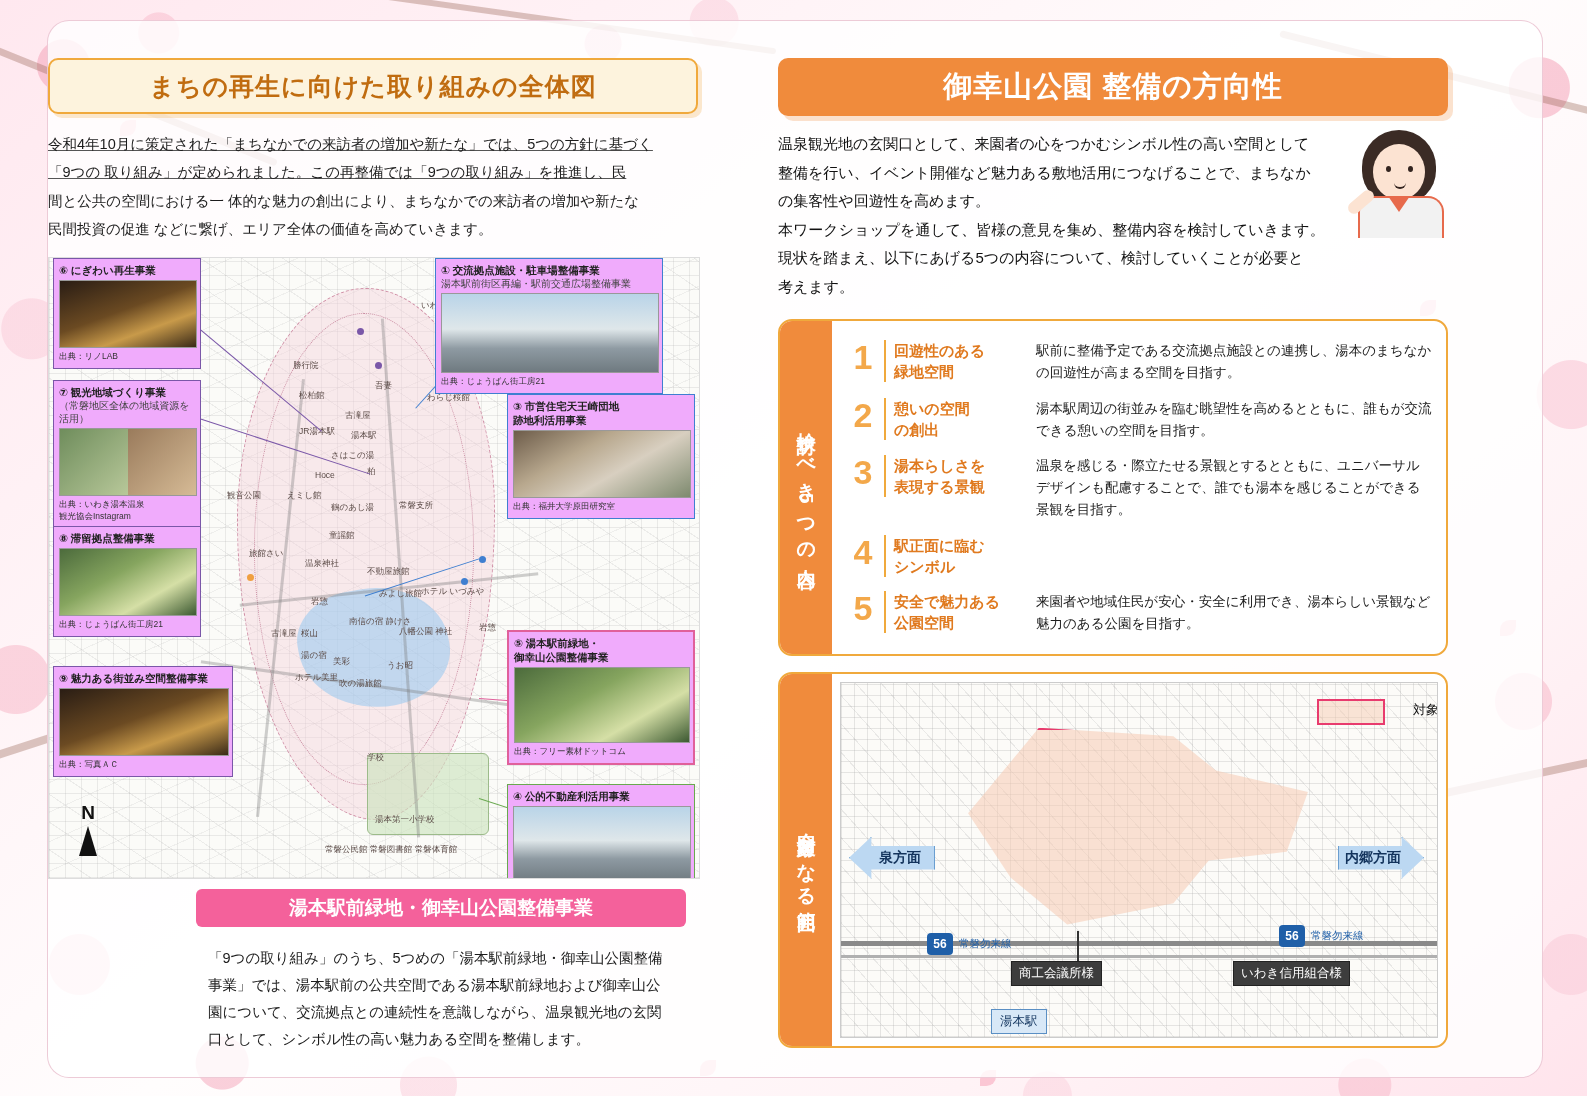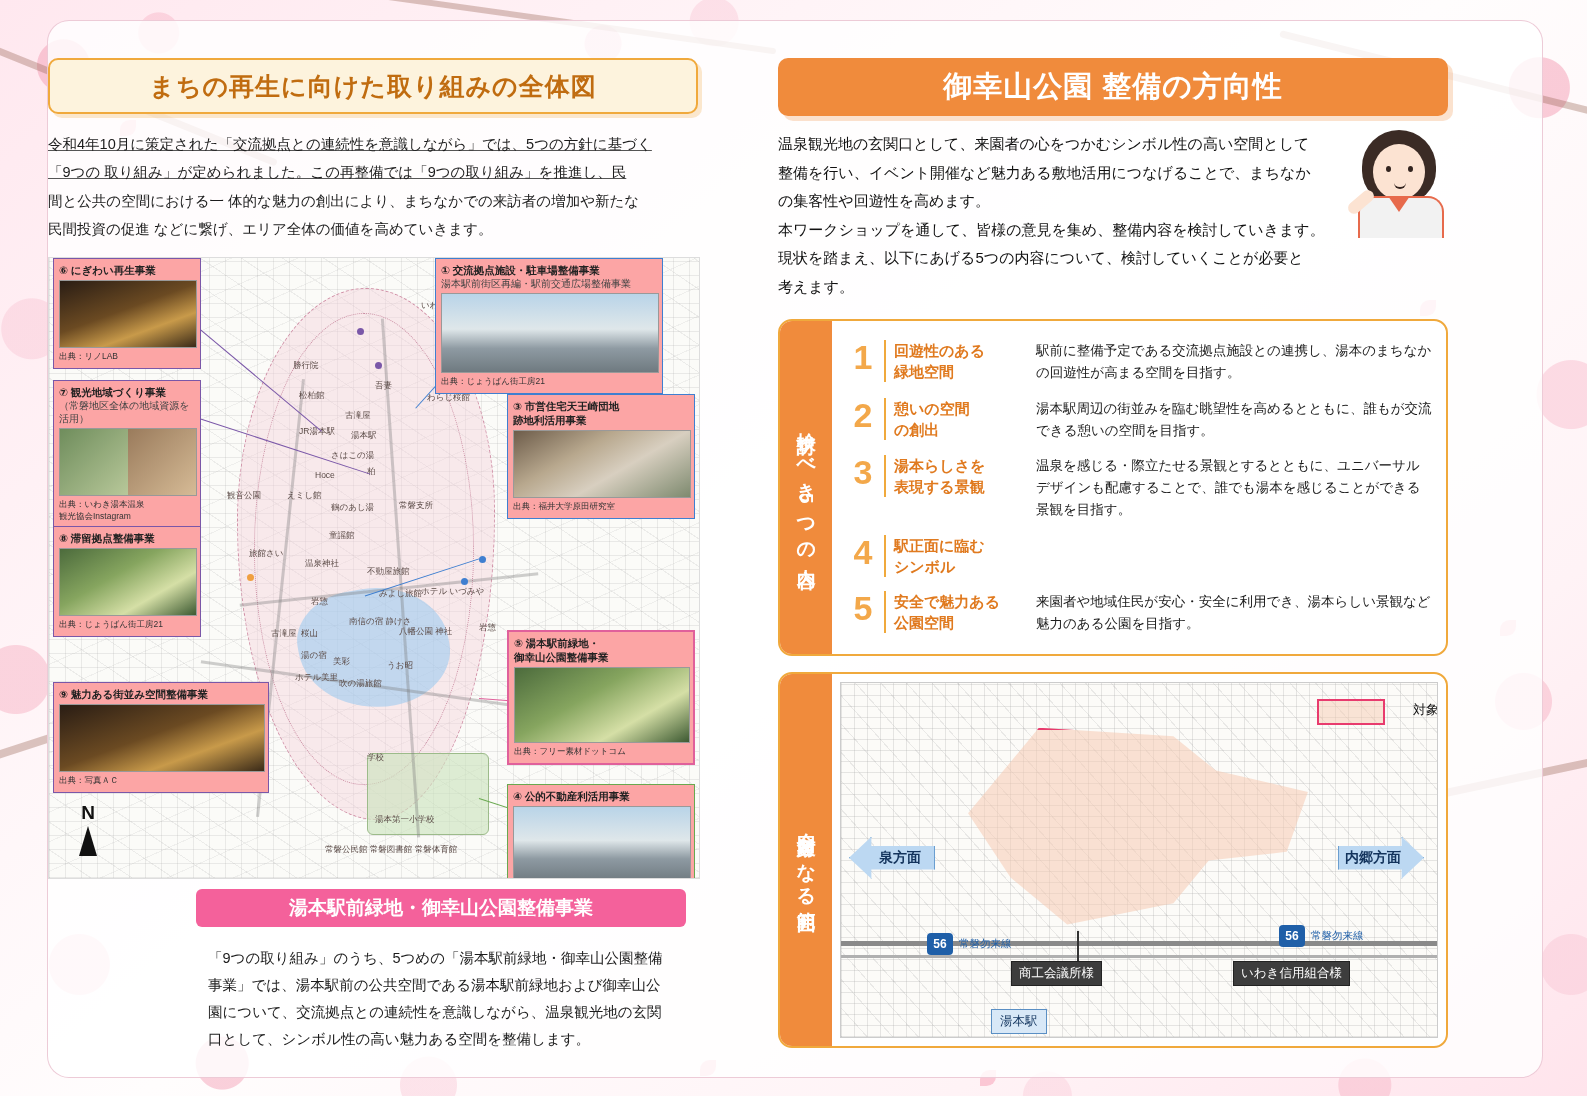--- a/index.html
+++ b/index.html
@@ -90,21 +90,21 @@
     border-radius:40% 55% 45% 60%;transform:rotate(-10deg);
   }
   .greenzone{
     position:absolute;left:318px;top:495px;width:120px;height:80px;
     background:rgba(205,228,190,.65);border:1px solid #9cbb8a;border-radius:6px;
   }
   .mlabel{position:absolute;font-size:8.5px;color:#5a4a46;white-space:nowrap;}
   .mroad{position:absolute;background:rgba(120,120,120,.35);}
 
   .pcard{
-    position:absolute;border:1.5px solid #8a5fb0;background:#fca5a5;padding:4px 5px 5px;
+    position:absolute;border:1.5px solid #8a5fb0;background:#f0abfc;padding:4px 5px 5px;
     box-sizing:border-box;
   }
   .pcard.v{border-color:#7a57a8;}
   .pcard.b{border-color:#3f7fd0;}
   .pcard.p{border-color:#e0609b;}
   .pcard.g{border-color:#69a84f;}
   .pcard .t{font-size:10.5px;font-weight:bold;color:#222;line-height:1.35;}
   .pcard .sub{font-size:10px;color:#444;line-height:1.3;}
   .pcard .src{font-size:8.5px;color:#333;margin-top:3px;}
   .thumb{margin-top:3px;width:100%;height:66px;background:#bbb;border:1px solid #999;
@@ -218,21 +218,21 @@
   <div class="petal" style="left:980px;top:1070px;"></div>
 </div>
 
 <div class="page"></div>
 
 <div class="col-left">
 
   <div class="hd-left">まちの再生に向けた取り組みの全体図</div>
 
   <div class="intro">
-    <div><u>令和4年10月に策定された「交流拠点との連続性を意識しながら」では、5つの方針に基づく</u></div>
+    <div><u>令和4年10月に策定された「まちなかでの来訪者の増加や新たな」では、5つの方針に基づく</u></div>
     <div><u>「9つの 取り組み」が定められました。この再整備では「9つの取り組み」を推進し、民</u></div>
     <div>間と公共の空間における一 体的な魅力の創出により、まちなかでの来訪者の増加や新たな</div>
     <div>民間投資の促進 などに繋げ、エリア全体の価値を高めていきます。</div>
   </div>
 
   <div class="mapwrap">
     <div class="mapbase"></div>
     <div class="blob"></div>
     <div class="blob2"></div>
     <div class="river"></div>
@@ -310,21 +310,21 @@
       <div class="src" style="white-space:pre-line">出典：いわき湯本温泉
 観光協会Instagram</div>
     </div>
 
     <div class="pcard v" style="left:4px;top:268px;width:148px;">
       <div class="t">⑧ 滞留拠点整備事業</div>
       <div class="thumb green"></div>
       <div class="src">出典：じょうばん街工房21</div>
     </div>
 
-    <div class="pcard v" style="left:4px;top:408px;width:216px;margin-top:16px;">
+    <div class="pcard v" style="left:4px;top:408px;width:180px;">
       <div class="t">⑨ 魅力ある街並み空間整備事業</div>
       <div class="thumb night"></div>
       <div class="src">出典：写真ＡＣ</div>
     </div>
 
     <div class="pcard b" style="left:386px;top:0;width:228px;">
       <div class="t">① 交流拠点施設・駐車場整備事業</div>
       <div class="sub">湯本駅前街区再編・駅前交通広場整備事業</div>
       <div class="thumb sky" style="height:78px"></div>
       <div class="src">出典：じょうばん街工房21</div>

